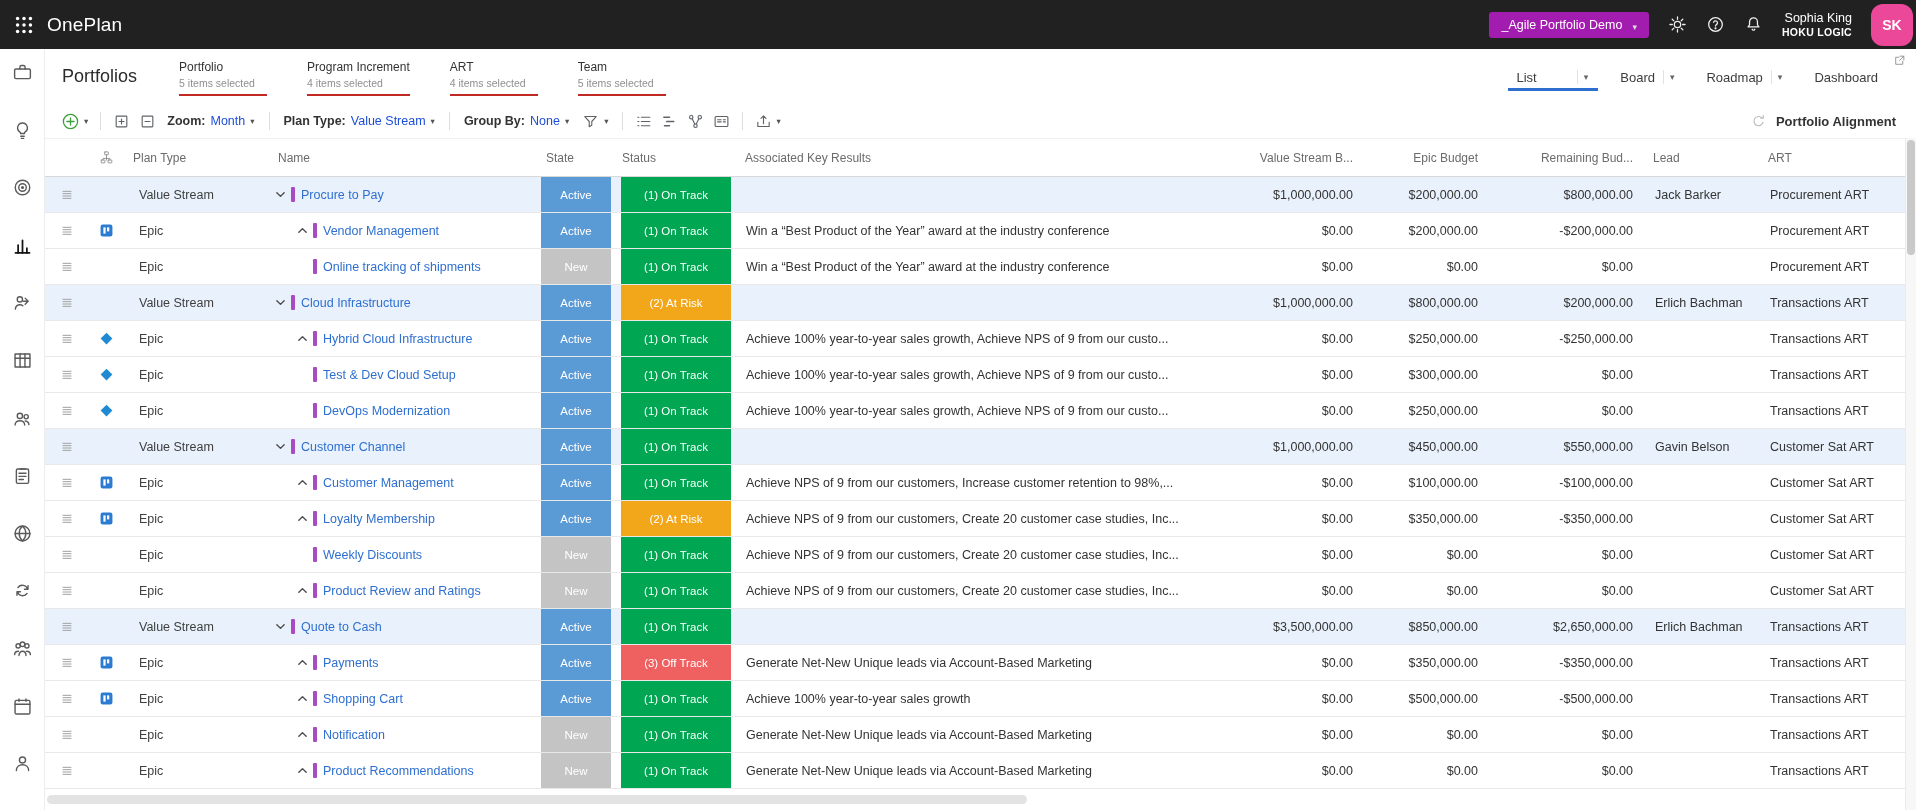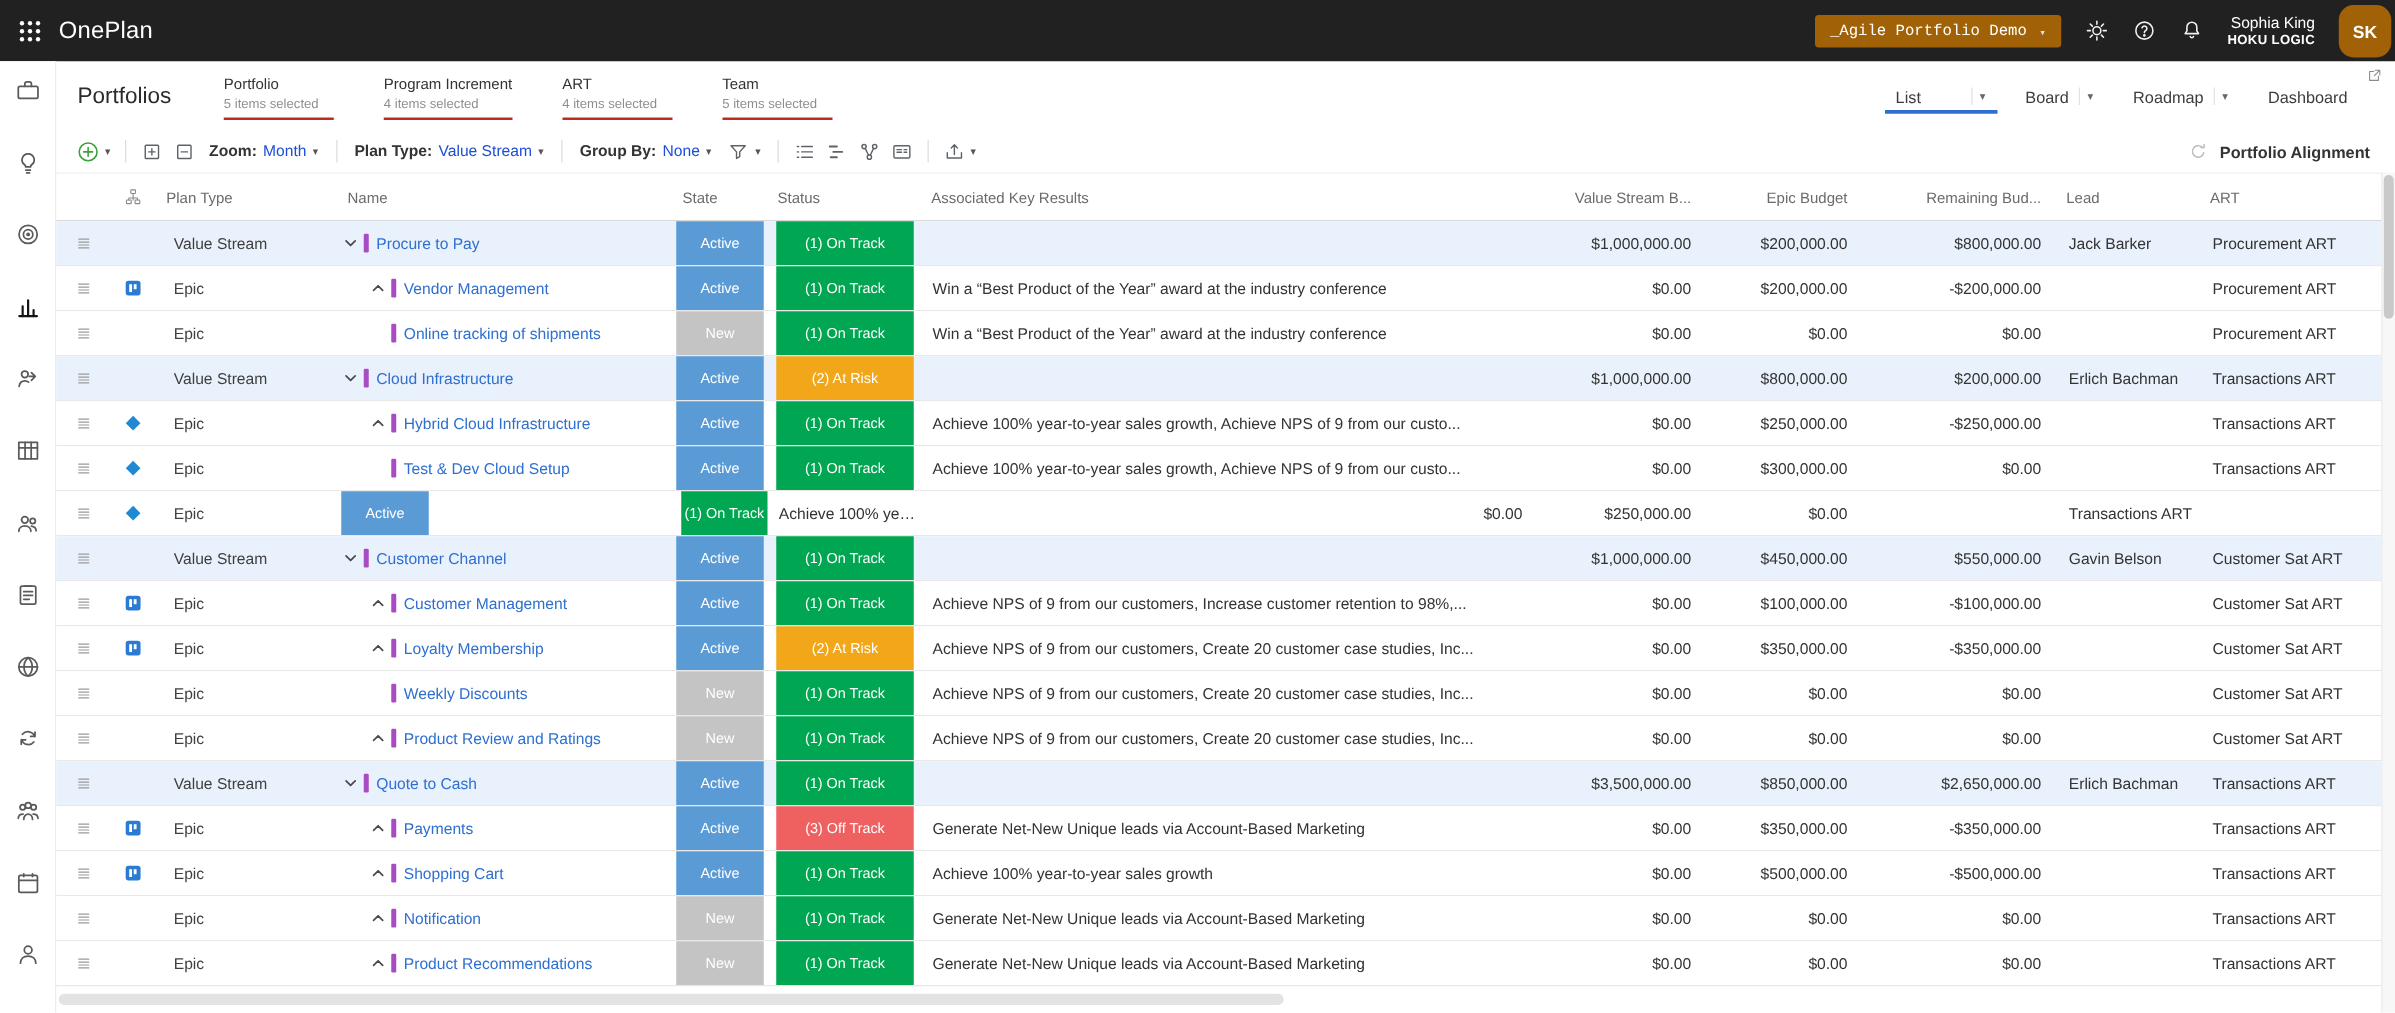--- a/index.html
+++ b/index.html
@@ -9,27 +9,27 @@
 
   .i { display:inline-block; }
   .i svg { width:100%; height:100%; display:block; }
   .caret { line-height:1; }
 
   
   .topbar { height:49px; background:#212121; display:flex; align-items:center; padding-left:13px; }
   .waffle { width:22px; height:22px; color:#fff; margin-right:12px; }
   .app-title { color:#fff; font-size:19px; letter-spacing:.2px; }
   .topbar-right { margin-left:auto; display:flex; align-items:center; gap:19px; }
-  .ws-btn { background:#a16207; border-radius:3px; padding:6px 12px; display:flex; align-items:flex-end; gap:10px; color:#fff; font-size:12.5px; cursor:pointer;font-family:Liberation Mono, monospace; }
+  .ws-btn { background:#a21caf; border-radius:3px; padding:6px 12px; display:flex; align-items:flex-end; gap:10px; color:#fff; font-size:12.5px; cursor:pointer; }
   .ws-btn .caret { font-size:9px; color:#ddd; }
   .tbicon { width:19px; height:19px; color:#f0f0f0; cursor:pointer; }
   .user-block { color:#fff; text-align:right; line-height:1.3; }
   .user-name { font-size:12.5px; }
   .user-org { font-size:10.5px; font-weight:700; letter-spacing:.3px; }
-  .avatar { width:42px; height:42px; background:#a16207; color:#fff; display:flex; align-items:center; justify-content:center; font-size:14px; font-weight:700; border-radius:12px; margin-right:3px; cursor:pointer; }
+  .avatar { width:42px; height:42px; background:#ec4899; color:#fff; display:flex; align-items:center; justify-content:center; font-size:14px; font-weight:700; border-radius:12px; margin-right:3px; cursor:pointer; }
 
   
   .shell { display:flex; height:795px; }
   .sidebar { width:45px; border-right:1px solid #ededed; padding-top:13px; background:#fff; }
   .side-item { height:57.6px; display:flex; justify-content:center; cursor:pointer; }
   .side-item .i { width:21px; height:21px; color:#5a5a5a; }
   .side-item.active .i { color:#141414; }
   .main { flex:1; position:relative; display:flex; flex-direction:column; min-width:0; }
 
   
@@ -645,20 +645,25 @@
             </span>
           </div>
           <div class="cell c-icon">
             <span class="i int">
               <svg viewBox="0 0 24 24">
                 <path d="M12 2.6L21.4 12 12 21.4 2.6 12z" fill="#1f8ad2"></path>
               </svg>
             </span>
           </div>
           <div class="cell c-plantype">Epic</div>
+          <div class="cell c-name indent">
+            <span class="row-caret"></span>
+            <span class="name-bar"></span>
+            <span class="name-text">DevOps Modernization</span>
+          </div>
           <div class="cell c-state">
             <span class="chip state" style="background:#5b9bd5">Active</span>
           </div>
           <div class="cell c-status">
             <span class="chip status" style="background:#00a651">(1) On Track</span>
           </div>
           <div class="cell">
             <span class="akr-text">Achieve 100% year-to-year sales growth, Achieve NPS of 9 from our custo...</span>
           </div>
           <div class="cell c-money">$0.00</div>

